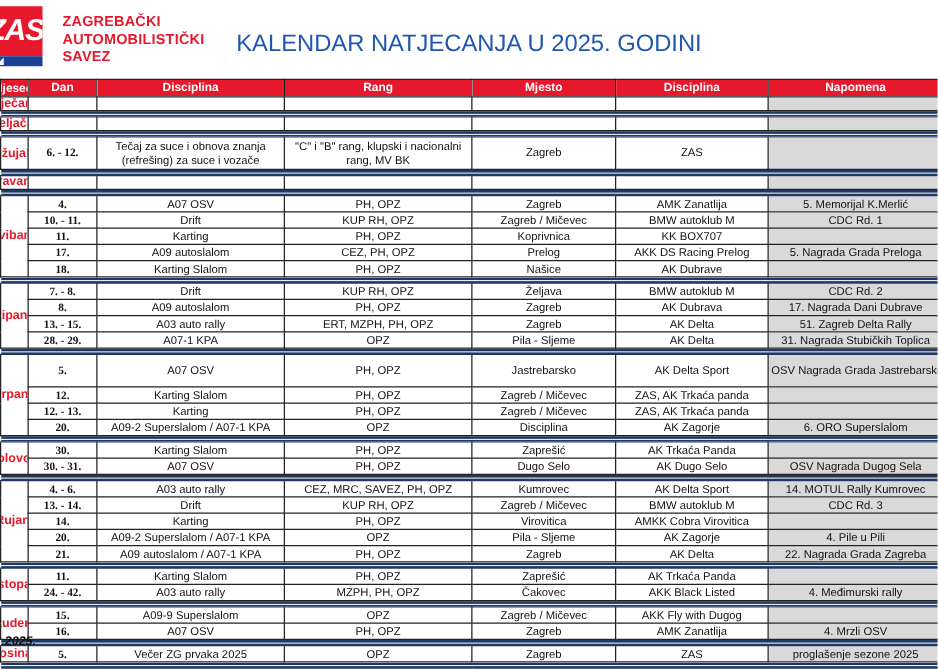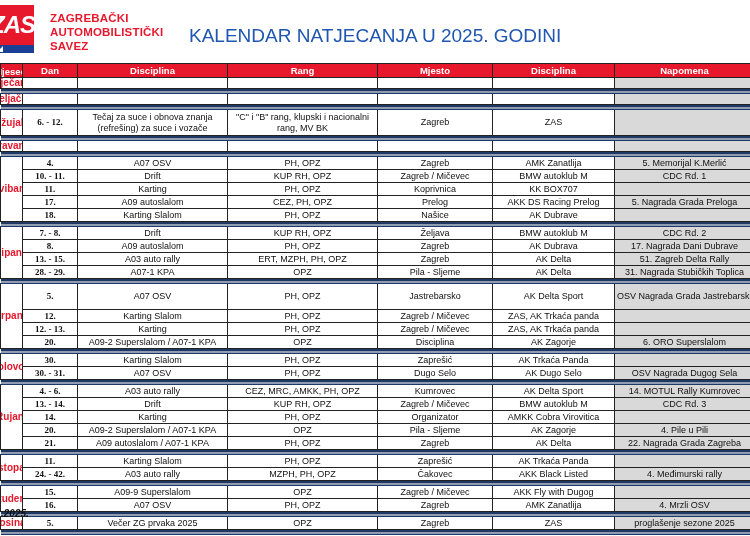--- a/index.html
+++ b/index.html
@@ -317,38 +317,38 @@
         <td colspan="7"></td>
       </tr>
     </tbody>
     <tbody>
       <tr class="r-norm">
         <td class="c-mjesec" rowspan="5">
           <span class="month-label">Rujan</span>
         </td>
         <td class="c-dan">4. - 6.</td>
         <td class="c-disciplina">A03 auto rally</td>
-        <td class="c-rang">CEZ, MRC, AMKK, PH, OPZ</td>
+        <td class="c-rang">CEZ, MRC, SAVEZ, PH, OPZ</td>
         <td class="c-mjesto">Kumrovec</td>
         <td class="c-organizator">AK Delta Sport</td>
         <td class="c-napomena">14. MOTUL Rally Kumrovec</td>
       </tr>
       <tr class="r-norm">
         <td class="c-dan">13. - 14.</td>
         <td class="c-disciplina">Drift</td>
         <td class="c-rang">KUP RH, OPZ</td>
         <td class="c-mjesto">Zagreb / Mičevec</td>
         <td class="c-organizator">BMW autoklub M</td>
         <td class="c-napomena">CDC Rd. 3</td>
       </tr>
       <tr class="r-norm">
         <td class="c-dan">14.</td>
         <td class="c-disciplina">Karting</td>
         <td class="c-rang">PH, OPZ</td>
-        <td class="c-mjesto">Organizator</td>
+        <td class="c-mjesto">Virovitica</td>
         <td class="c-organizator">AMKK Cobra Virovitica</td>
         <td class="c-napomena"></td>
       </tr>
       <tr class="r-norm">
         <td class="c-dan">20.</td>
         <td class="c-disciplina">A09-2 Superslalom / A07-1 KPA</td>
         <td class="c-rang">OPZ</td>
         <td class="c-mjesto">Pila - Sljeme</td>
         <td class="c-organizator">AK Zagorje</td>
         <td class="c-napomena">4. Pile u Pili</td>

